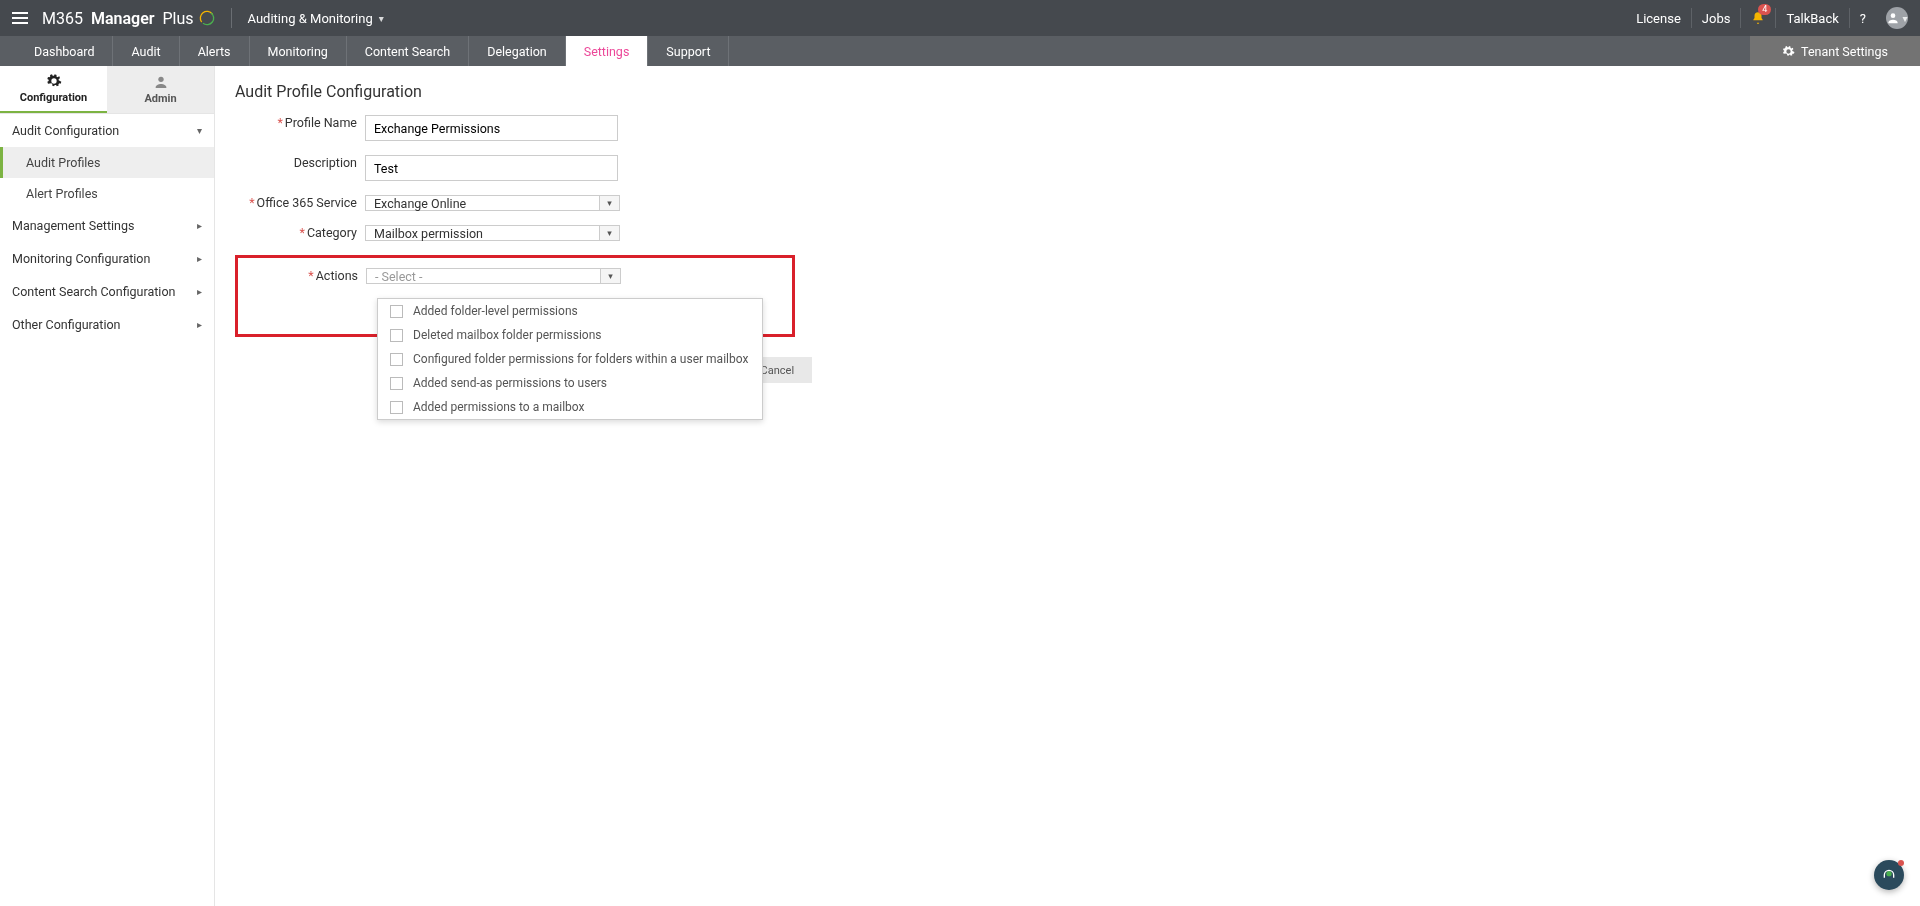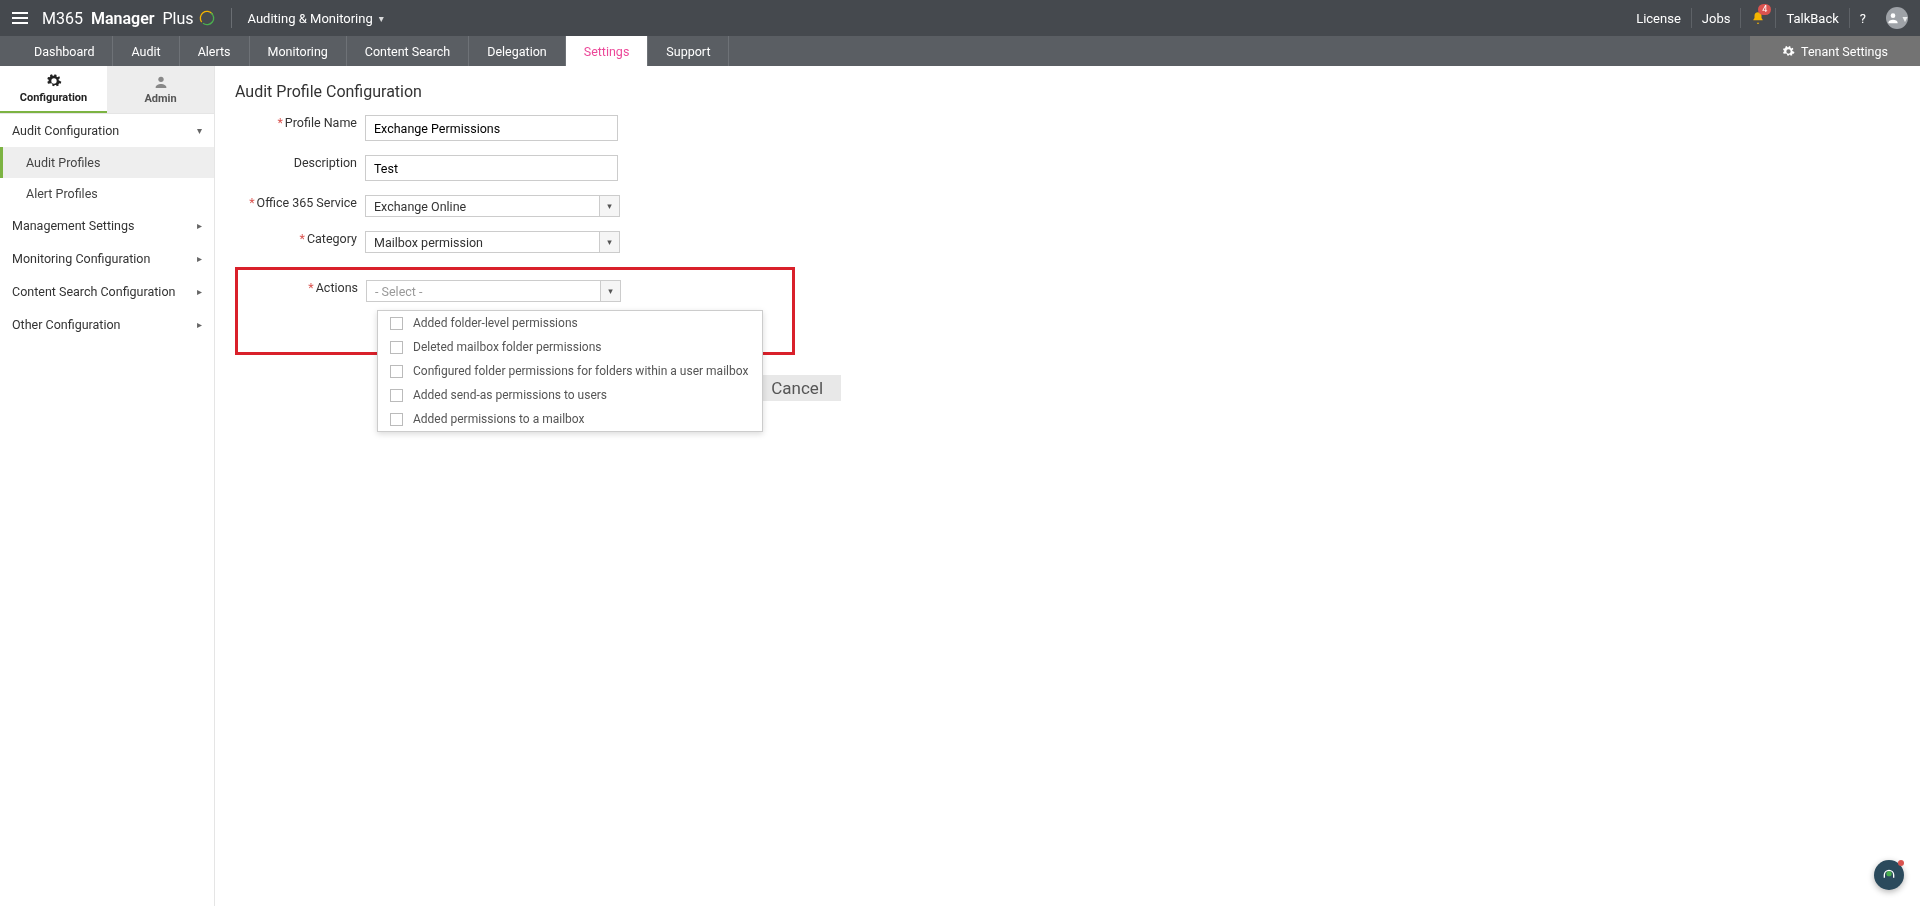--- a/index.html
+++ b/index.html
@@ -42,34 +42,34 @@
 .side-item { padding: 8px 12px 8px 26px; font-size: 12.5px; color: #444; cursor: pointer; }
 .side-item.active { background: #eee; border-left: 3px solid #7cb342; padding-left: 23px; }
 
 
 .main { flex: 1; padding: 16px 20px 20px 20px; overflow: auto; position: relative; }
 .page-title { font-size: 16px; font-weight: 400; color: #333; margin-bottom: 14px; }
 .form-row { display: flex; margin-bottom: 14px; }
 .form-label { width: 130px; text-align: right; padding-right: 8px; font-size: 12.5px; color: #333; }
 .req { color: #d9534f; margin-right: 2px; }
 .text-input { width: 253px; height: 26px; border: 1px solid #ccc; padding: 0 8px; font-size: 12.5px; background: #fff; }
-.select-wrap { width: 255px; height: 22px; border: 1px solid #ccc; display: flex; align-items: center; background: #fff; }
+.select-wrap { width: 255px; height: 16px; border: 1px solid #ccc; display: flex; align-items: center; background: #fff; }
 .select-wrap .sel-val { flex: 1; padding: 0 8px; font-size: 12.5px; color: #333; }
 .select-wrap .sel-val.placeholder { color: #999; }
 .select-wrap .sel-btn { width: 20px; height: 100%; border-left: 1px solid #ccc; display: flex; align-items: center; justify-content: center; background: #f5f5f5; cursor: pointer; font-size: 9px; color: #555;}
 
 .highlight-box { border: 3px solid #d9202a; padding: 10px 22px 50px 10px; margin-bottom: 20px; width: 560px; position: relative; }
 .highlight-box .form-row { margin-bottom: 0; }
 
 .dropdown-panel { position: absolute; top: 40px; left: 139px; width: 386px; max-height: 148px; background: #fff; border: 1px solid #ccc; box-shadow: 0 2px 6px rgba(0,0,0,0.15); overflow-y: auto; }
 .dd-item { display: flex; align-items: center; gap: 10px; padding: 5px 12px; font-size: 12px; color: #555; cursor: pointer; }
 .dd-check { width: 13px; height: 13px; border: 1px solid #bbb; background: #fff; flex-shrink:0;}
 
 .btn-row { display: flex; gap: 12px; margin-left: 440px; margin-top: 20px; }
-.btn { height: 26px; padding: 0 18px; font-size: 17px; border: none; cursor: pointer; }
+.btn { height: 26px; padding: 0 18px; font-size: 11px; border: none; cursor: pointer; }
 .btn.primary { background: #7cb342; color: #fff; }
 .btn.secondary { background: #e8e8e8; color: #555; }
 
 .fab { position: fixed; bottom: 16px; right: 16px; width: 30px; height: 30px; border-radius: 50%; background: #2b4a5c; display: flex; align-items: center; justify-content: center; cursor: pointer; box-shadow: 0 2px 6px rgba(0,0,0,0.3);}
 .fab-dot { position: absolute; top: 0; right: 0; width: 6px; height: 6px; background: #d9534f; border-radius: 50%; }
 
 svg { display: block; }
 </style>
 </head>
 <body>

